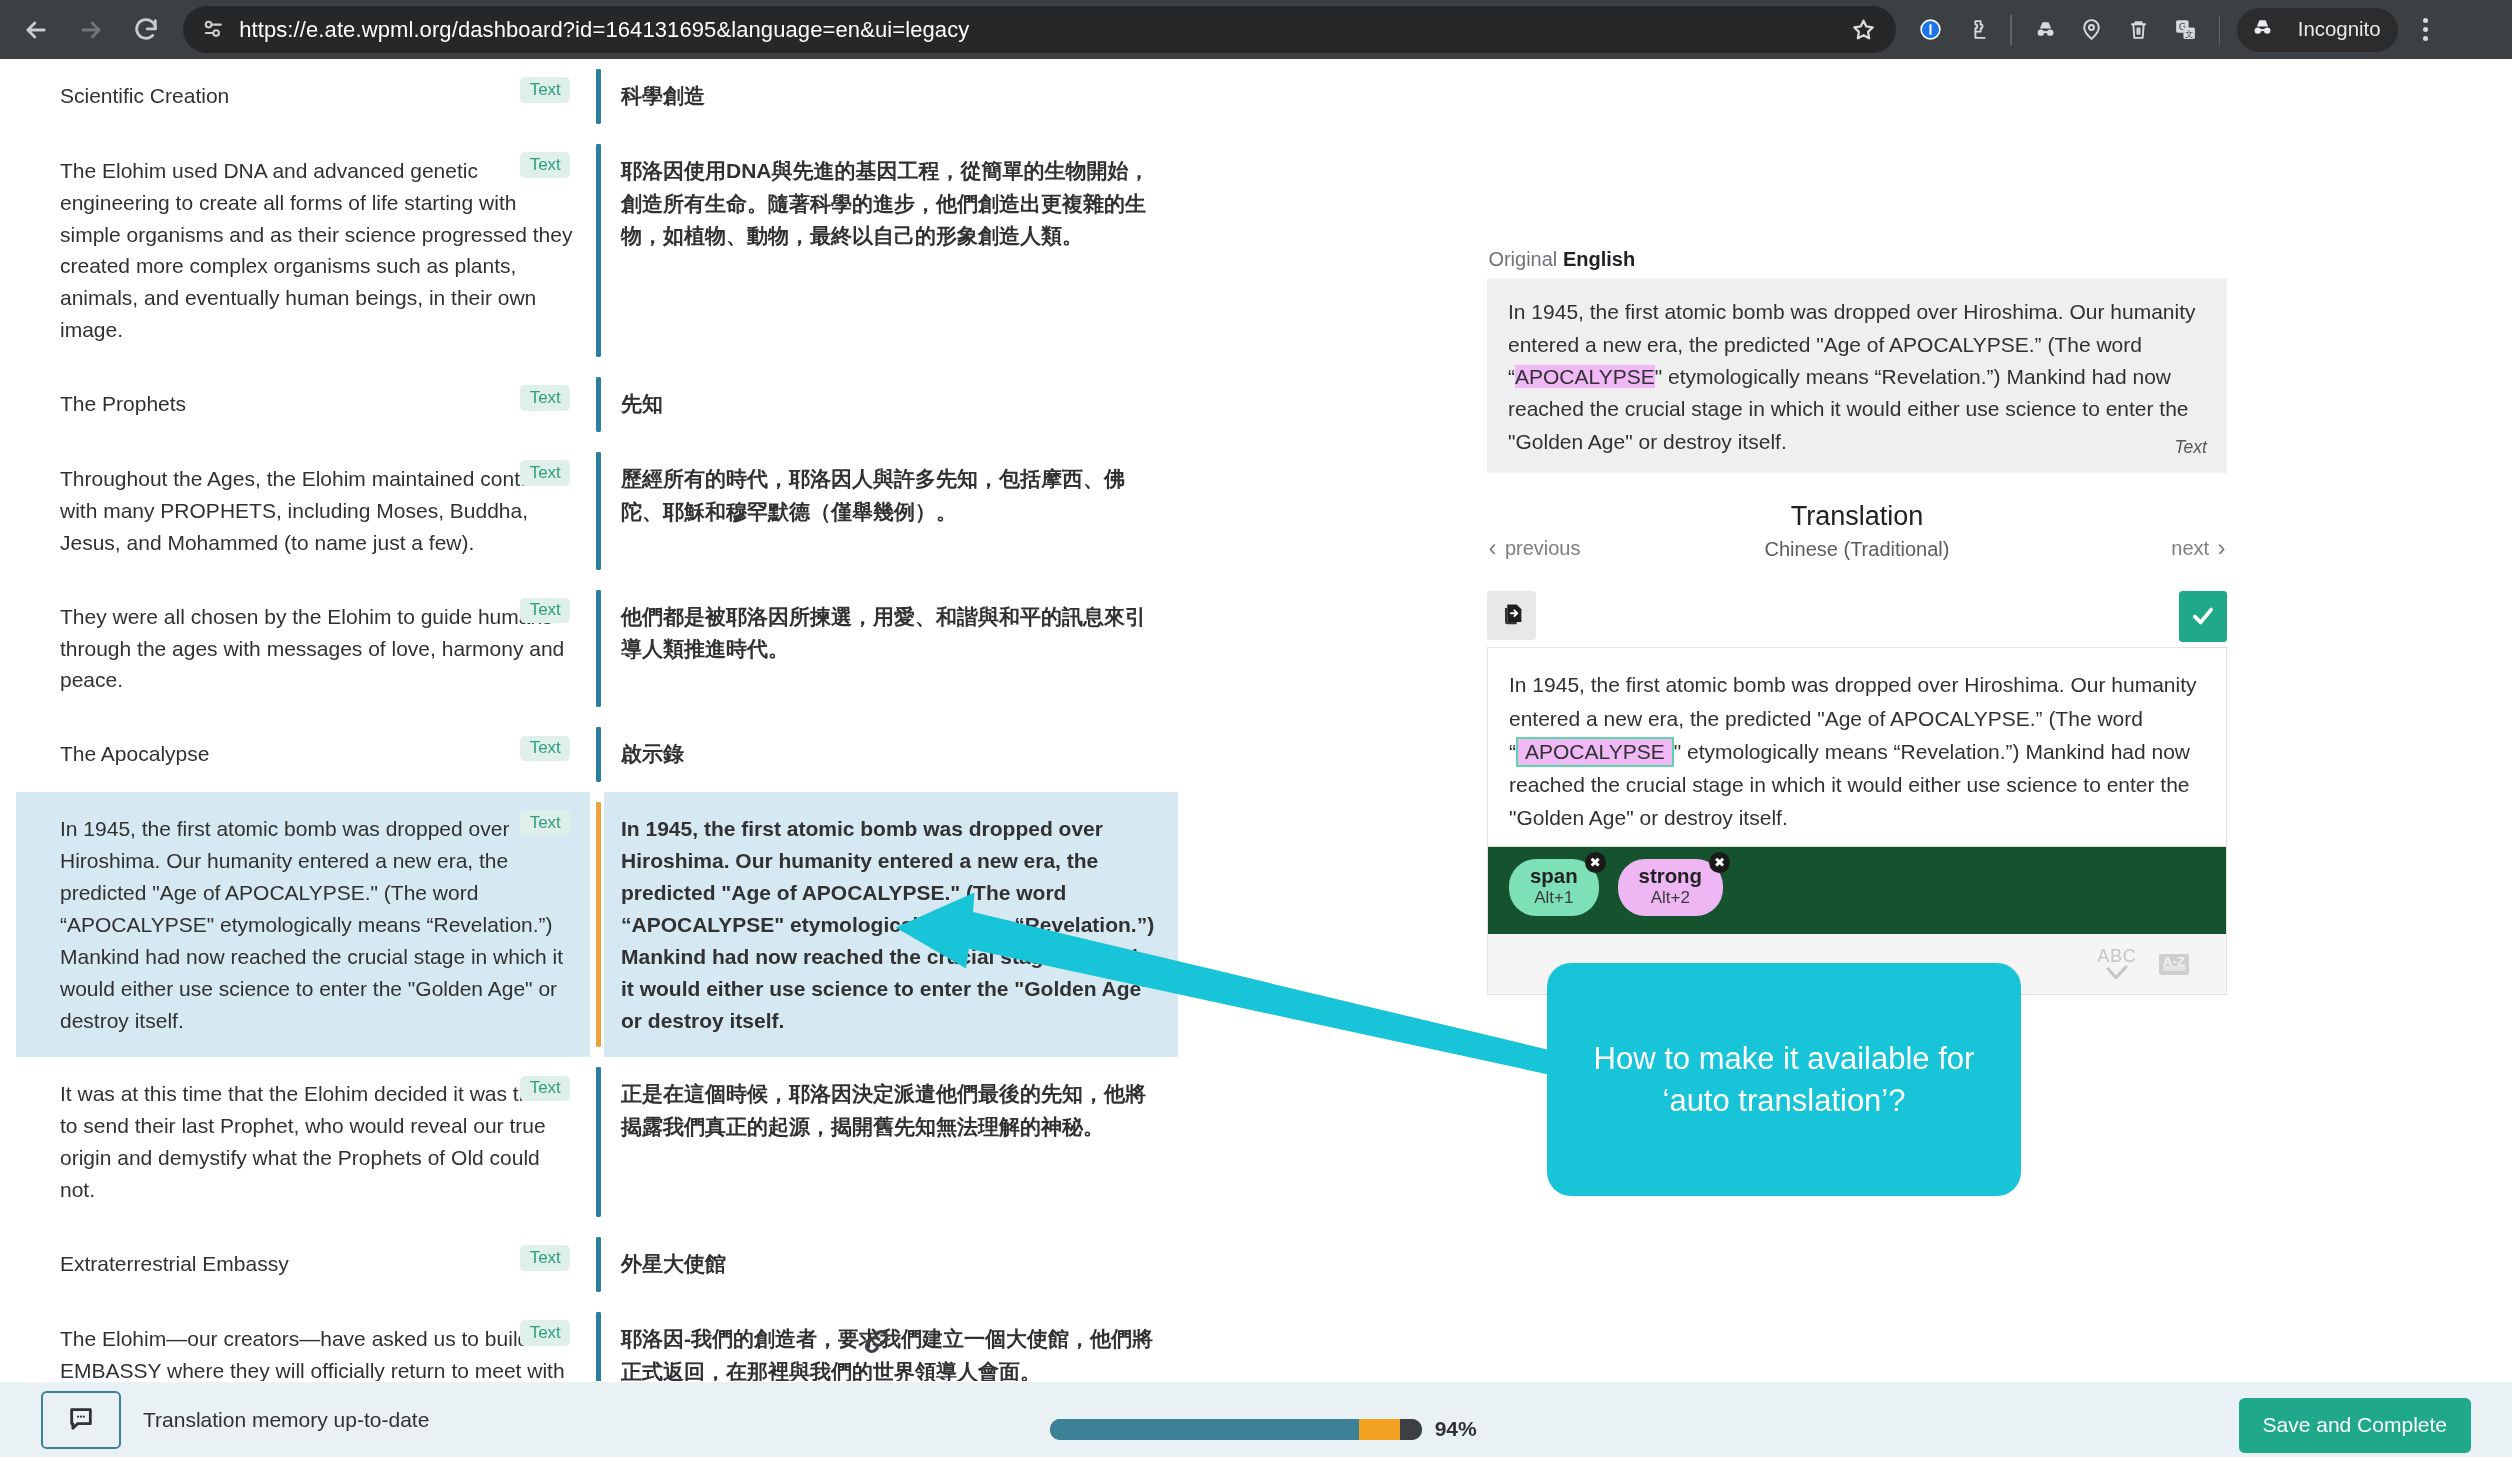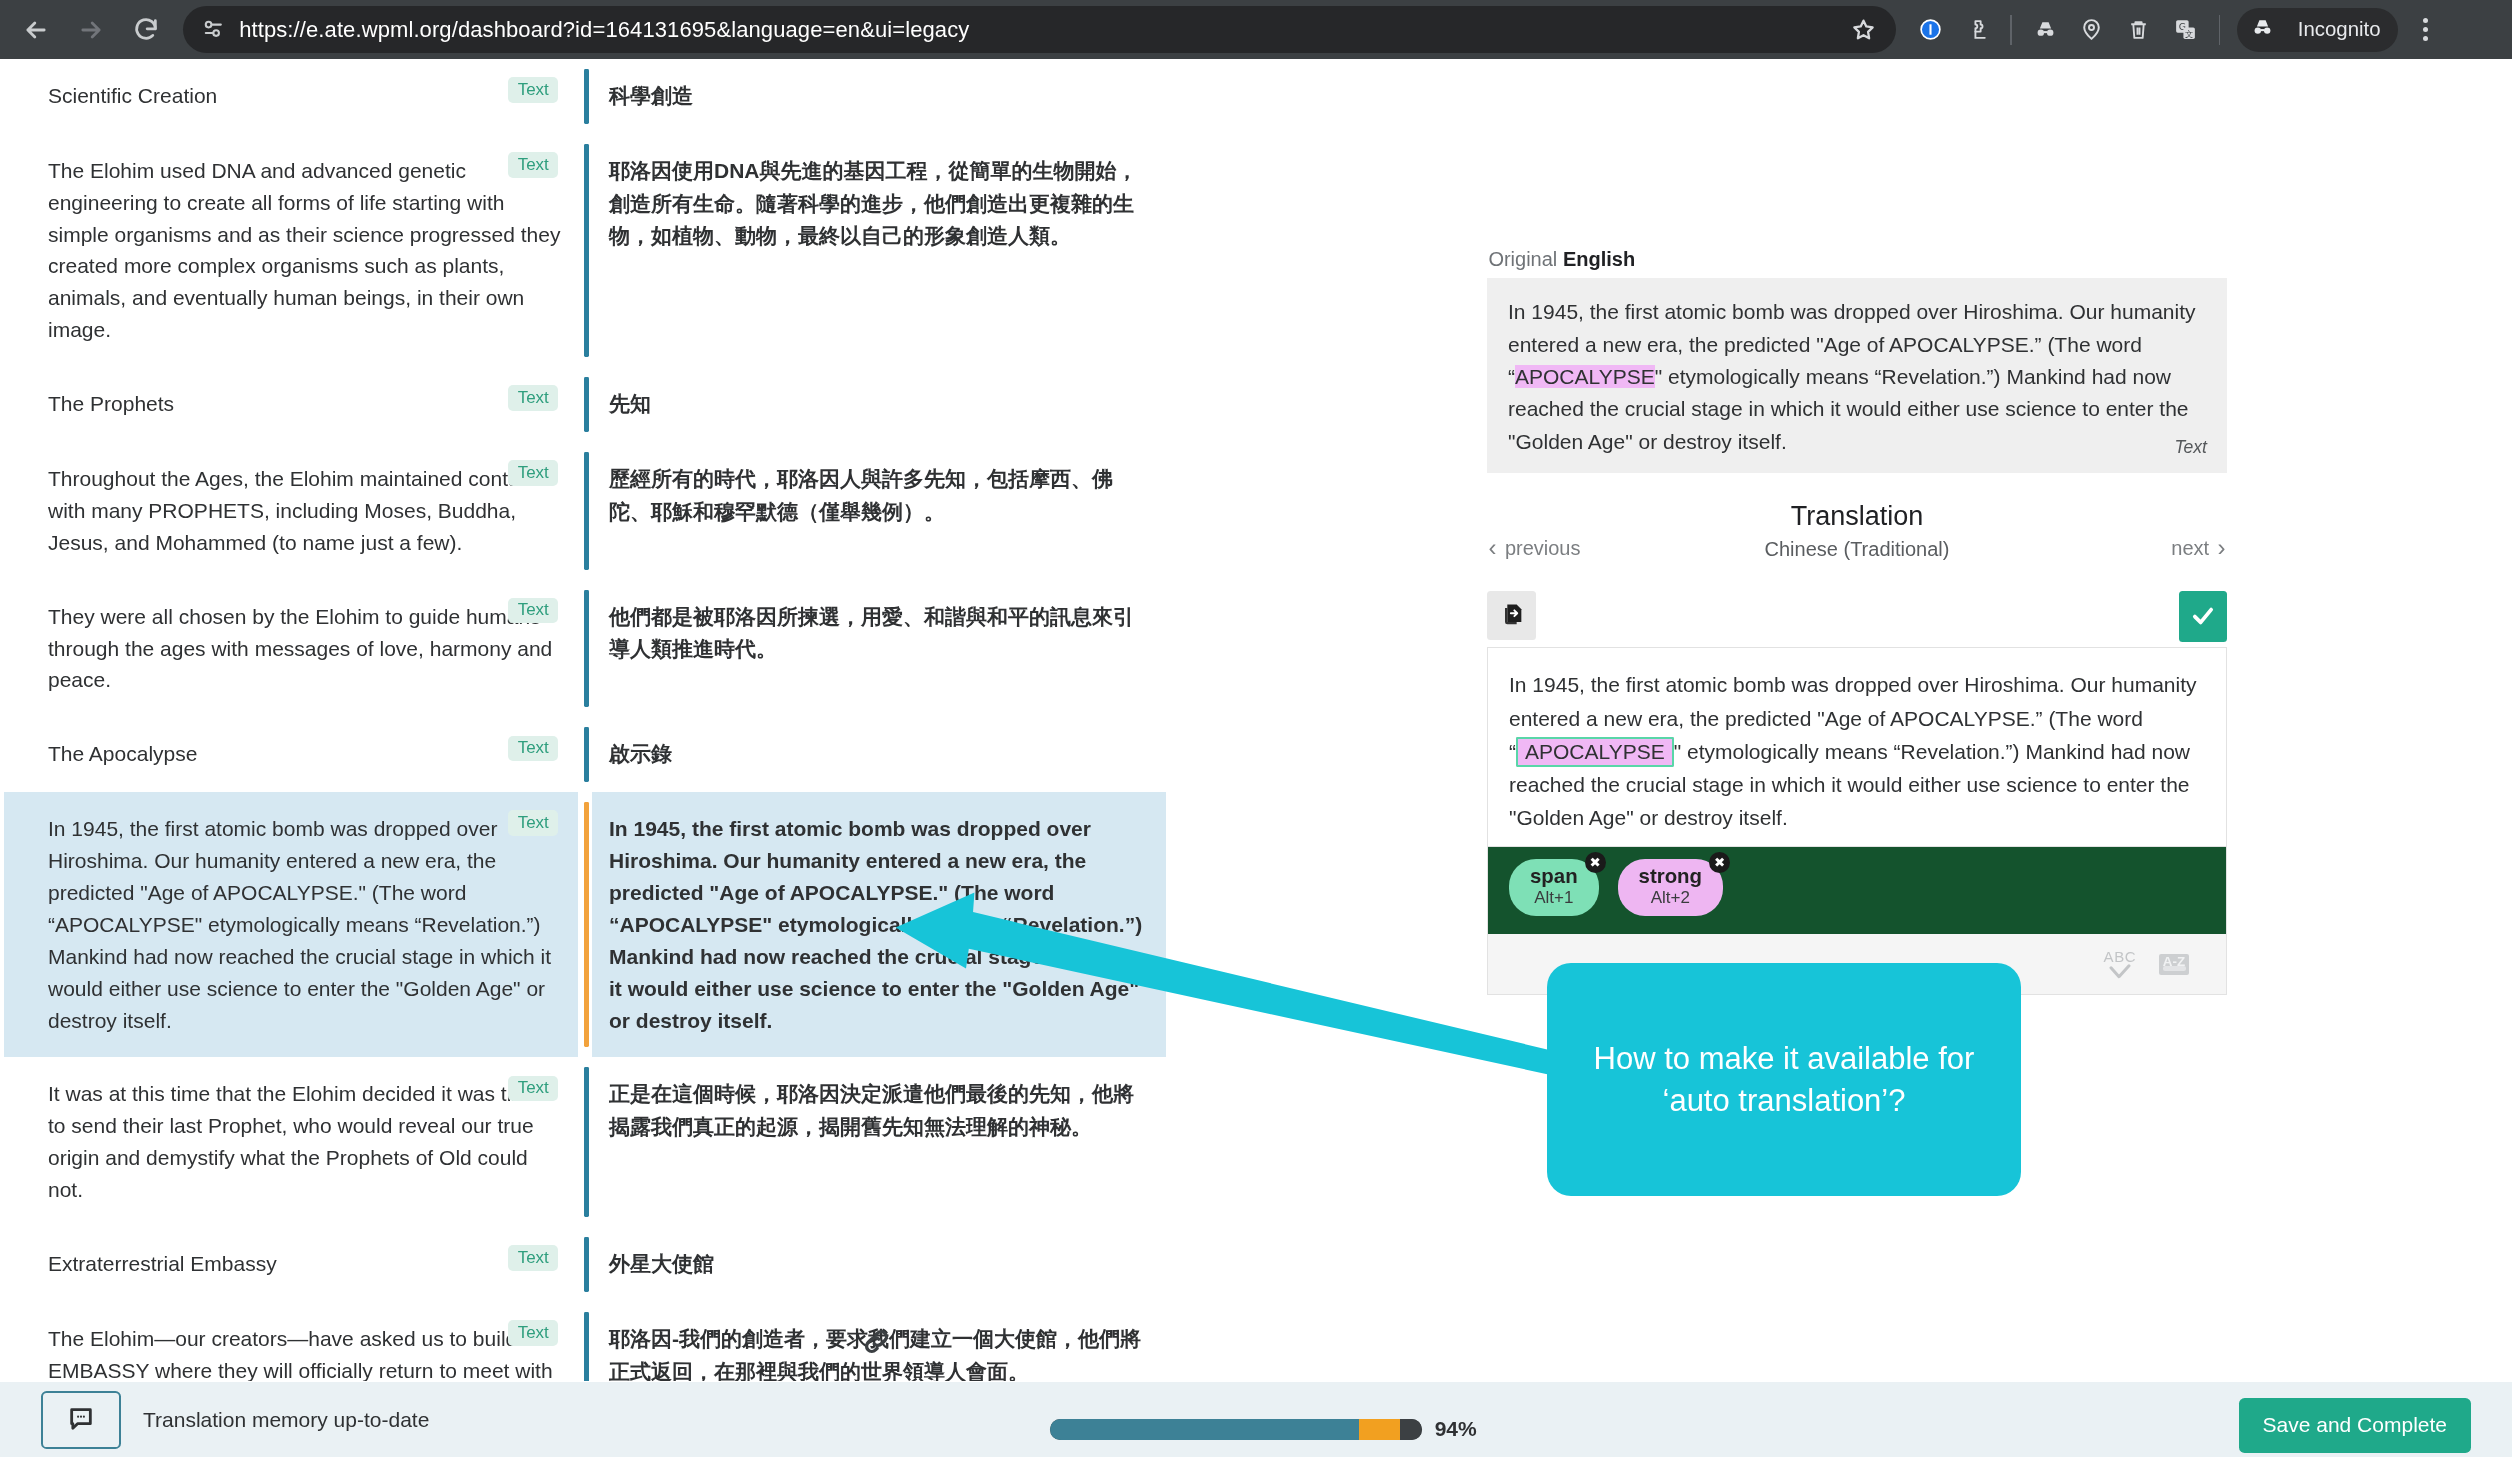--- a/index.html
+++ b/index.html
@@ -81,21 +81,21 @@
   .page {
     position: absolute;
     top: 59px; left: 0;
     width: 2512px; height: 1322px;
     background: #ffffff;
     overflow: hidden;
   }
 
   .editor-grid {
     position: absolute;
-    top: 0; left: 4px;
+    top: 0; left: 16px;
     width: 1456px;
     height: 1322px;
   }
 
   .seg-row {
     position: relative;
     display: flex;
     width: 1456px;
     background: #ffffff;
   }
@@ -284,21 +284,21 @@
   .editor-footer {
     border: 1.4px solid #e2e2e2;
     border-top: none;
     background: #f5f5f5;
     height: 61px;
     display: flex; align-items: center; justify-content: flex-end;
     gap: 22.6px;
     padding-right: 37px;
   }
   .spell-icon { display: flex; flex-direction: column; align-items: center; color: #c3c5c7; }
-  .spell-icon .abc { font-size: 15px; letter-spacing: 0.7px; line-height: 1; }
+  .spell-icon .abc { font-size: 18px; letter-spacing: 0.7px; line-height: 1; }
   .spell-icon svg { width: 24px; height: 15.5px; fill:none; stroke: currentColor; stroke-width: 3; }
   .dict-icon { width: 30px; height: 21px; position: relative; }
   .dict-icon .book { position:absolute; inset:0; background:#cdcfd1; border-radius: 2.1px; }
   .dict-icon .az { position:absolute; inset:0; display:flex; align-items:center; justify-content:center; font-size:13.4px; color:#f1f2f3; font-weight:bold; padding-bottom:5.6px;}
   .dict-icon .spine { position:absolute; left:3.5px; right:3.5px; bottom:3.5px; height:5px; background:#e3e4e6; border-radius:2.1px;}
 
   
   .callout {
     position: absolute;
     left: 1547px; top: 904px;

